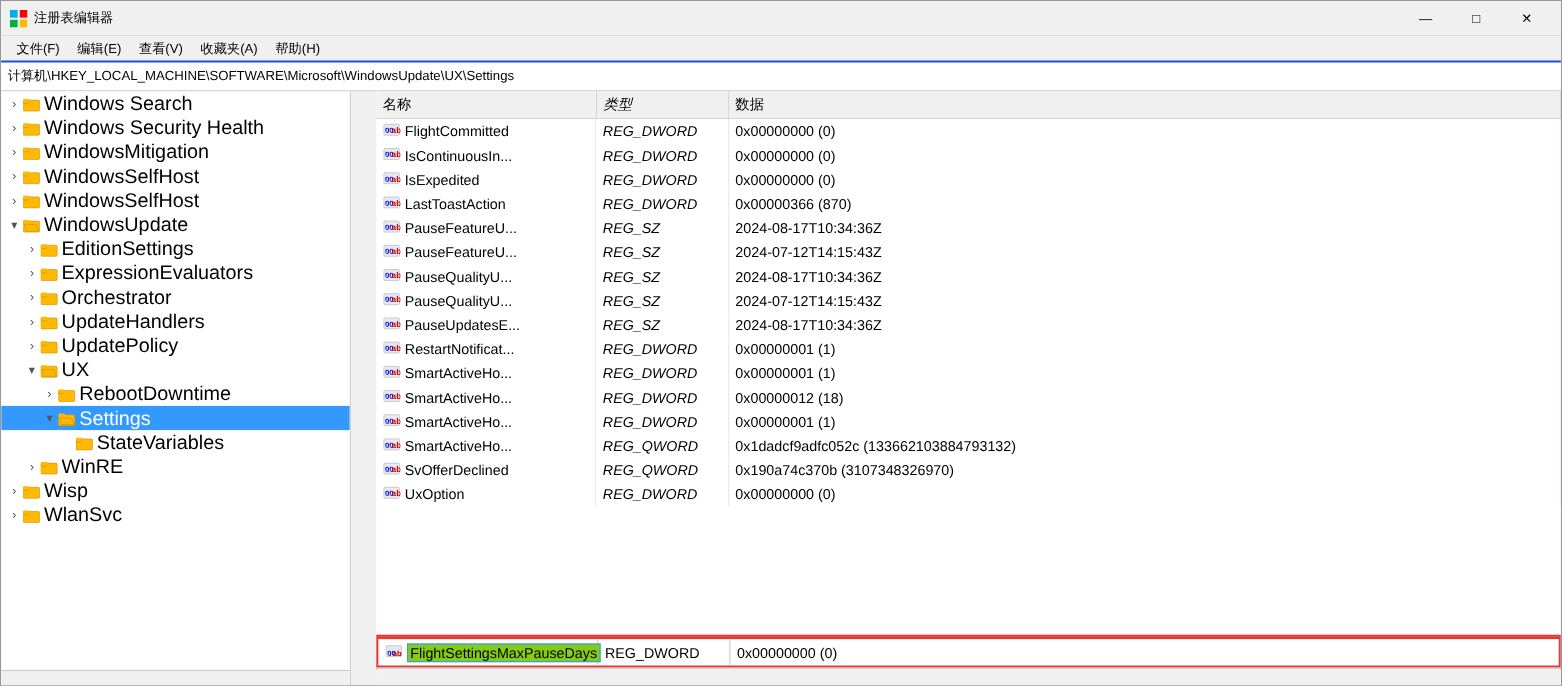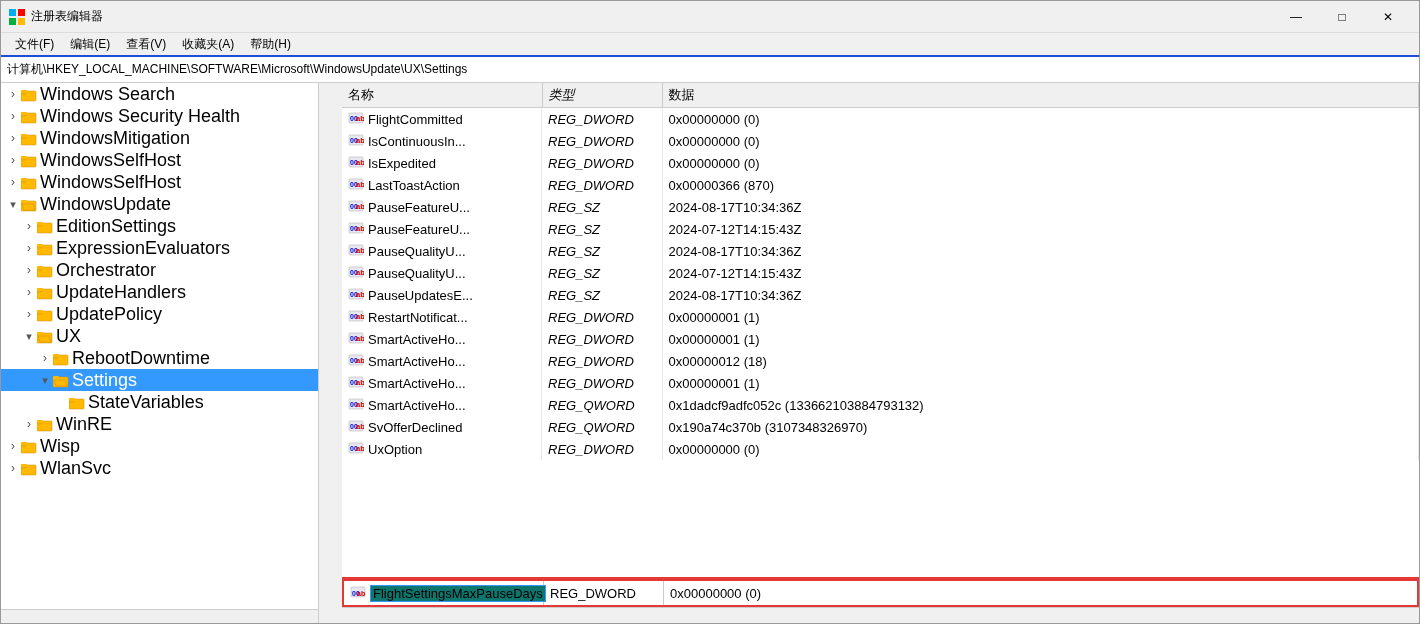--- a/index.html
+++ b/index.html
@@ -648,21 +648,21 @@
     <div class="edit-row-container">
       <div class="edit-row-inner">
         <div class="edit-cell" style="width:200px; border-right:1px solid #ccc;">
           <span style="margin-right:4px;">
             <svg width="16" height="16" viewBox="0 0 16 16">
               <rect x="1" y="3" width="14" height="10" rx="1" fill="#e8e8f0" stroke="#aaa" stroke-width="0.5"></rect>
               <text x="2" y="12" font-size="7" font-weight="bold" fill="#0000CC" font-family="Arial">00</text>
               <text x="7" y="12" font-size="7" font-weight="bold" fill="#CC0000" font-family="Arial">ab</text>
             </svg>
           </span>
-          <span style="font-size:13px; color:#000; background:#0f766e; border:1px solid #3399ff; padding:0 2px;text-align:right;">FlightSettingsMaxPauseDays</span>
+          <span style="font-size:13px; color:#000; background:#84cc16; border:1px solid #3399ff; padding:0 2px;text-align:right;">FlightSettingsMaxPauseDays</span>
         </div>
         <div class="edit-cell" style="width:120px; border-right:1px solid #ccc;">
           <span>REG_DWORD</span>
         </div>
         <div class="edit-cell">
           <span>0x00000000 (0)</span>
         </div>
       </div>
     </div>
 

